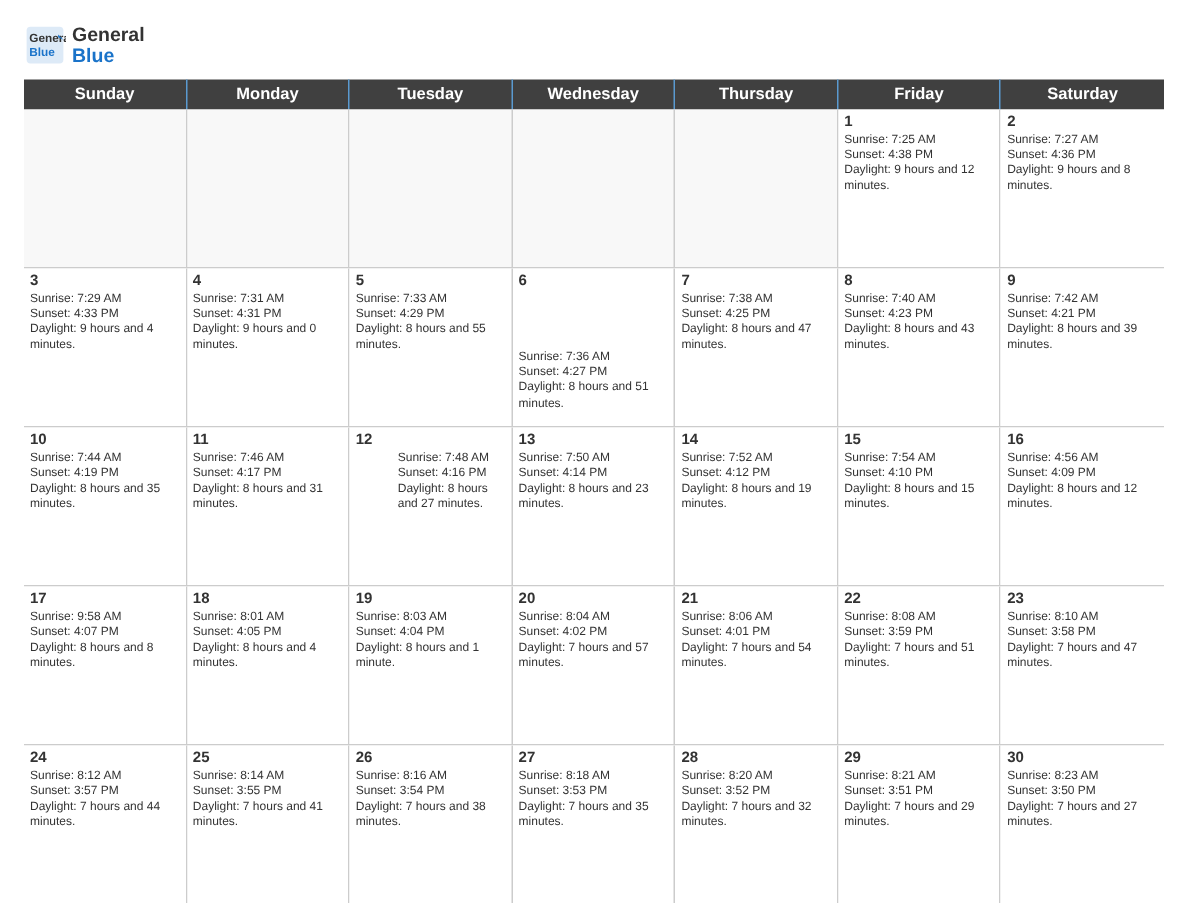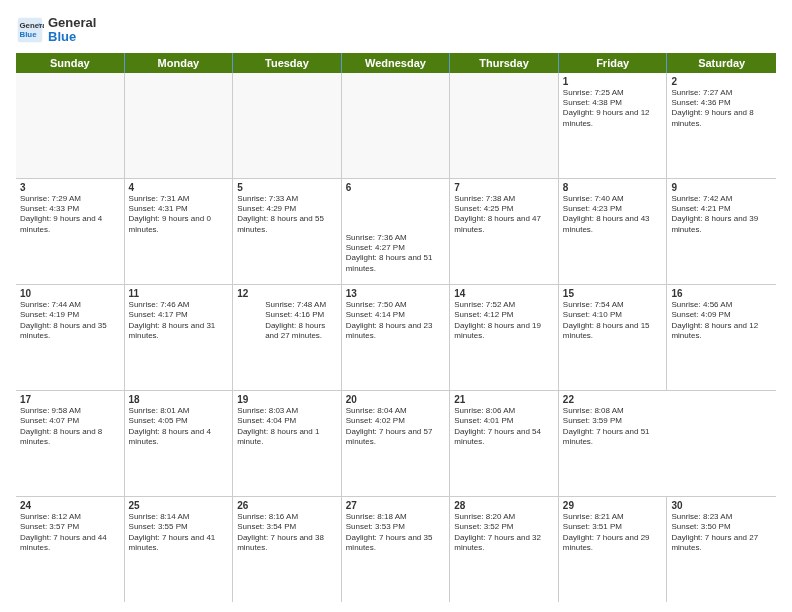--- a/index.html
+++ b/index.html
@@ -53,21 +53,21 @@
       color: #333;
     }
     .calendar {
       flex: 1;
       display: flex;
       flex-direction: column;
     }
     .cal-header {
       display: grid;
       grid-template-columns: repeat(7, 1fr);
-      background: #4d7c0f;
+      background: #404040;
     }
     .cal-header-cell {
       color: #fff;
       font-size: 11px;
       font-weight: bold;
       padding: 4px 4px;
       text-align: center;
       border-right: 1px solid #5a9ad0;
     }
     .cal-header-cell:last-child { border-right: none; }
@@ -277,20 +277,26 @@
             <div class="day-info" style="white-space: pre-line;">Sunrise: 8:06 AM
 Sunset: 4:01 PM
 Daylight: 7 hours and 54 minutes.</div>
           </div>
           <div class="cal-cell">
             <span class="day-num">22</span>
             <div class="day-info" style="white-space: pre-line;">Sunrise: 8:08 AM
 Sunset: 3:59 PM
 Daylight: 7 hours and 51 minutes.</div>
           </div>
+          <div class="cal-cell">
+            <span class="day-num">23</span>
+            <div class="day-info" style="white-space: pre-line;">Sunrise: 8:10 AM
+Sunset: 3:58 PM
+Daylight: 7 hours and 47 minutes.</div>
+          </div>
         </div>
         <div class="cal-row">
           <div class="cal-cell">
             <span class="day-num">24</span>
             <div class="day-info" style="white-space: pre-line;">Sunrise: 8:12 AM
 Sunset: 3:57 PM
 Daylight: 7 hours and 44 minutes.</div>
           </div>
           <div class="cal-cell">
             <span class="day-num">25</span>

